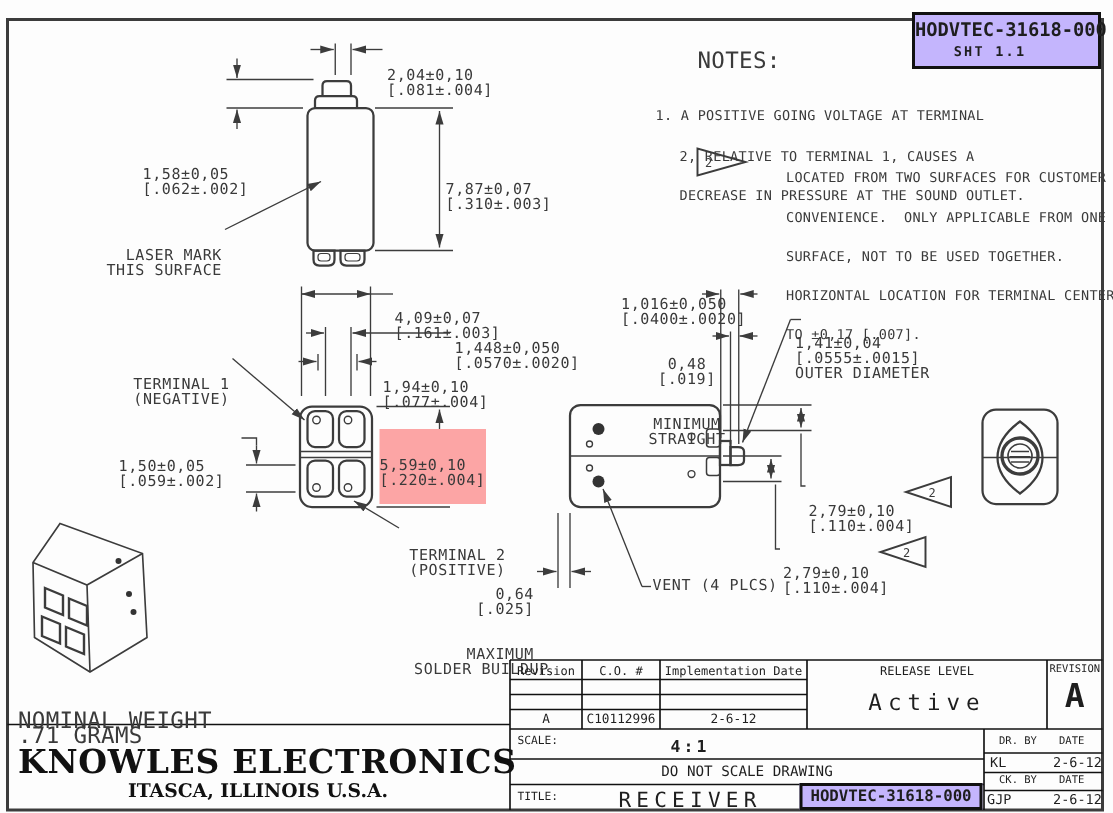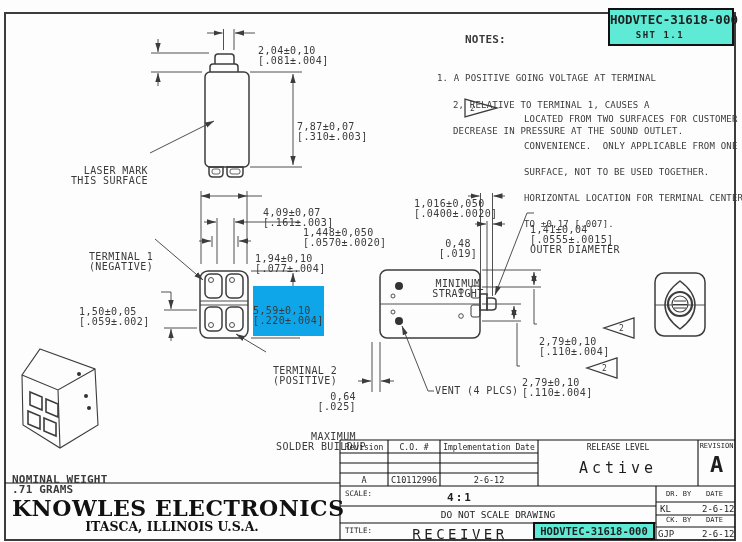--- a/index.html
+++ b/index.html
@@ -5,27 +5,27 @@
   html,body{margin:0;padding:0;background:#fff;}
   .page{position:relative;width:742px;height:542px;background:#fdfdfd;overflow:hidden;
         font-family:"DejaVu Sans Mono",monospace;}
   svg{position:absolute;left:0;top:0;z-index:1;}
   .wm{position:absolute;left:146px;top:180px;z-index:2;font-family:"DejaVu Sans",sans-serif;
       font-weight:bold;font-size:104px;letter-spacing:-3px;opacity:.5;white-space:pre;
       text-shadow:-2px -2px 0 #9a9a9a,2px -2px 0 #9a9a9a,-2px 2px 0 #9a9a9a,2px 2px 0 #9a9a9a,
                   6px 7px 0 #c6c6c6,10px 11px 7px #ababab;}
   .lbl{position:absolute;z-index:3;font-size:10px;line-height:10px;letter-spacing:.4px;
        color:#3a3a3a;white-space:pre;}
-  .sm{font-size:11px;line-height:10px;letter-spacing:.2px;font-weight:bold;}
+  .sm{font-size:15px;line-height:10px;letter-spacing:.2px;}
   .note{font-size:9px;line-height:8.7px;letter-spacing:.2px;}
   .ctr{text-align:center;}
   .rgt{text-align:right;}
-  .bgw{background:#0ea5e9;}
+  .bgw{background:#fca5a5;}
   .tb{position:absolute;z-index:3;color:#1e1e1e;white-space:pre;}
-  .box{position:absolute;z-index:3;background:#5eead4;border:2.5px solid #111;}
+  .box{position:absolute;z-index:3;background:#c4b5fd;border:2.5px solid #111;}
   .serif{font-family:"DejaVu Serif",serif;font-weight:bold;color:#111;}
 </style>
 </head>
 <body>
 
 <div class="page">
 
 <svg width="742" height="542" viewBox="0 0 742 542">
   <defs>
     <marker id="arr" viewBox="0 0 10 10" refX="10" refY="5" markerWidth="10" markerHeight="10" orient="auto-start-reverse">
@@ -211,20 +211,23 @@
   <div>HORIZONTAL LOCATION FOR TERMINAL CENTERED</div>
   <div>TO ±0,17 [.007].</div>
 </div>
 
 <div class="lbl" style="left:258px;top:26px;">
   <div>2,04±0,10</div><div>[.081±.004]</div>
 </div>
 <div class="lbl" style="left:297px;top:102px;">
   <div>7,87±0,07</div><div>[.310±.003]</div>
 </div>
+<div class="lbl" style="left:95px;top:92px;">
+  <div>1,58±0,05</div><div>[.062±.002]</div>
+</div>
 <div class="lbl rgt" style="left:56px;top:146px;width:92px;">
   <div>LASER MARK</div><div>THIS SURFACE</div>
 </div>
 <div class="lbl" style="left:263px;top:188px;">
   <div>4,09±0,07</div><div>[.161±.003]</div>
 </div>
 <div class="lbl" style="left:303px;top:208px;">
   <div>1,448±0,050</div><div>[.0570±.0020]</div>
 </div>
 <div class="lbl" style="left:255px;top:234px;">

